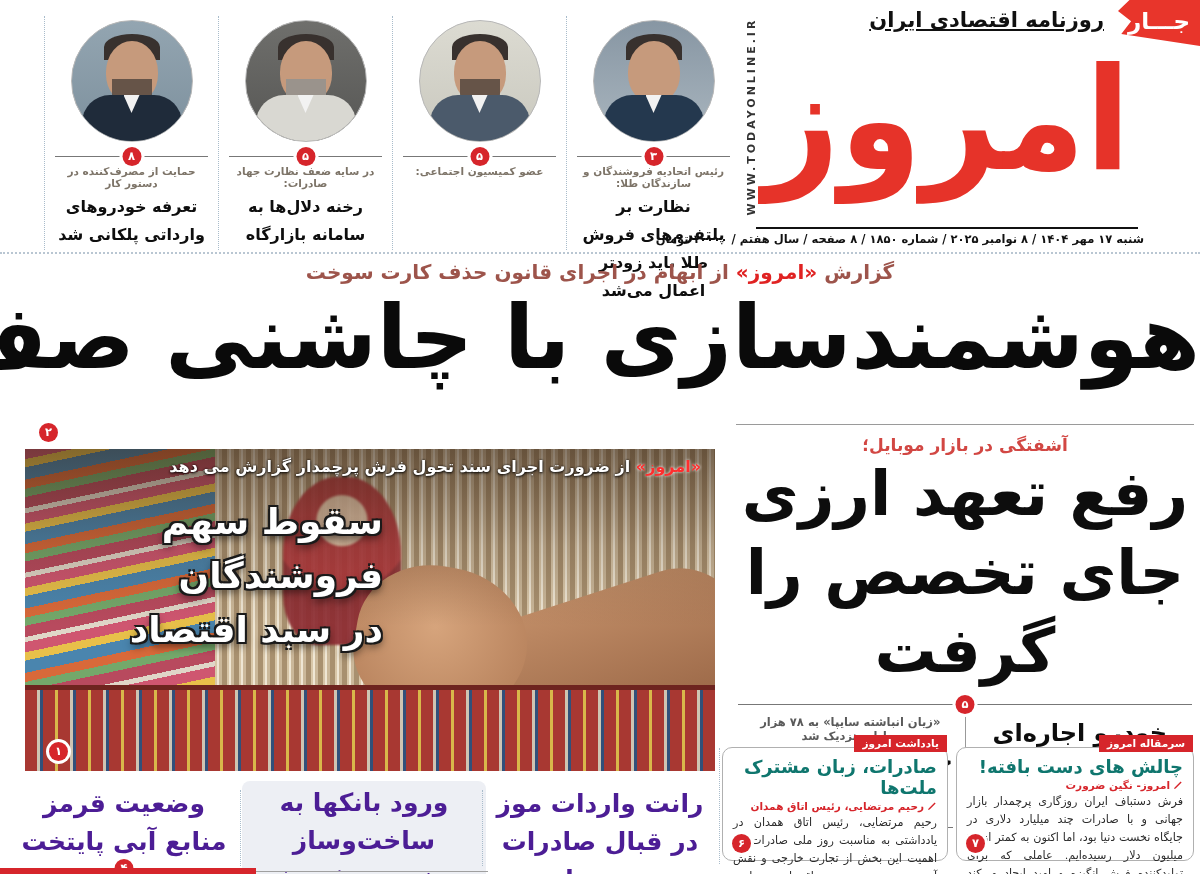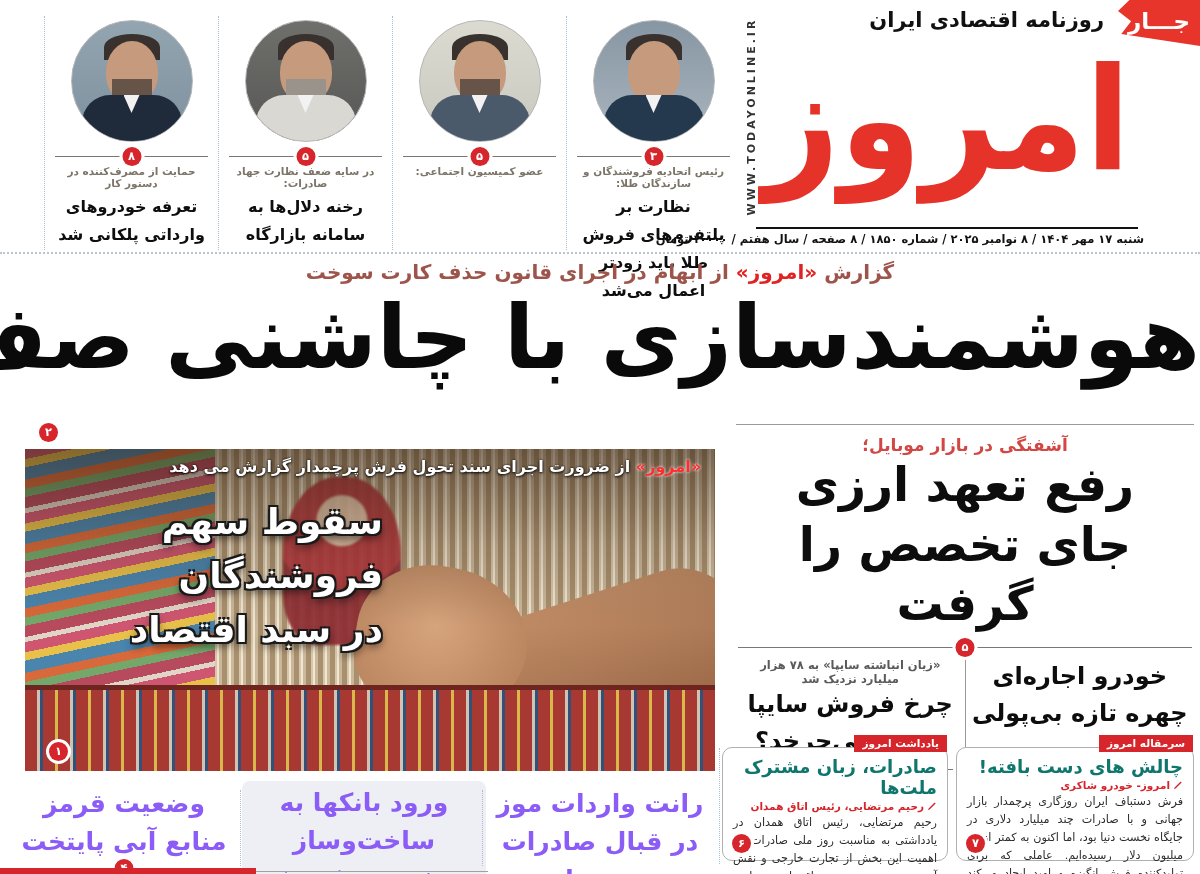--- a/index.html
+++ b/index.html
@@ -5,21 +5,21 @@
   * { box-sizing: border-box; margin:0; padding:0; }
   body { margin:0; font-family:"DejaVu Sans", sans-serif; background:#e9e9e9; }
   .page { position:relative; width:1200px; height:874px; background:#fff; overflow:hidden; direction:rtl; margin:0 auto; }
 
   
   .corner-banner { position:absolute; top:0; right:0; width:82px; height:46px; background:#e8352b; z-index:30;
     clip-path: polygon(14% 0, 100% 0, 100% 100%, 4% 74%, 16% 46%, 0 24%);
     color:#fff; font-weight:bold; font-size:23px; text-align:center; line-height:42px; }
 
   
-  .tagline { position:absolute; top:8px; right:96px; font-size:21px; font-weight:bold; color:#111; z-index:5; }
+  .tagline { position:absolute; top:8px; right:96px; font-size:21px; font-weight:bold; color:#111; z-index:5;text-decoration:underline; }
   .logo { position:absolute; top:26px; right:62px; width:382px; height:198px; color:#e63329; font-size:132px;
     font-weight:bold; text-align:center; line-height:188px; letter-spacing:-3px; transform:scaleY(1.08); }
   .site-vertical { position:absolute; left:645px; top:110px; width:212px; text-align:center; font-size:11px;
     font-weight:bold; letter-spacing:3px; color:#333; transform:rotate(-90deg); direction:ltr; }
   .dateline-rule { position:absolute; top:227px; right:62px; width:382px; height:2px; background:#111; }
   .dateline { position:absolute; top:232px; right:56px; width:392px; font-size:11.5px; font-weight:bold;
     color:#111; text-align:center; white-space:nowrap; }
 
   
   .top-strip { position:absolute; top:16px; right:460px; width:696px; height:234px; display:flex;
@@ -85,21 +85,21 @@
   .photo-kicker .brand { color:#ff2e2e; text-shadow:0 0 3px #fff; }
   .photo-headline { position:absolute; top:46px; left:18px; width:340px; text-align:right; color:#fff;
     font-size:36px; font-weight:bold; line-height:1.5;
     text-shadow:2px 2px 0 #1a1a1a, -2px 2px 0 #1a1a1a, 2px -2px 0 #1a1a1a, -2px -2px 0 #1a1a1a, 0 4px 8px rgba(0,0,0,.65); }
   .ps-badge-bottom { position:absolute; bottom:10px; left:24px; z-index:6; }
 
   
   .right-col { position:absolute; top:424px; right:6px; width:458px; border-top:1px solid #9a9a9a; }
   .rc1 { text-align:center; padding-top:10px; }
   .rc1-kicker { color:#d24743; font-size:17px; font-weight:bold; }
-  .rc1-line { font-size:47px; font-weight:bold; color:#0d0d0d; line-height:1.27; letter-spacing:-1px; }
+  .rc1-line { font-size:62px; font-weight:bold; color:#0d0d0d; line-height:1.27; letter-spacing:-1px; }
   .rc1 .n-rule { margin:13px 2px 0; }
   .rc-row { display:flex; margin-top:2px; }
   .rc-sub { flex:1; text-align:center; padding:8px 4px 0; }
   .rc-sub:first-child { border-left:1px solid #999; }
   .rc-sub-kicker { font-size:11.5px; font-weight:bold; color:#5a5a5a; }
   .rc-sub-line { font-size:24px; font-weight:bold; color:#0d0d0d; line-height:1.55; letter-spacing:-0.5px; }
   .rc-sub .n-rule { margin:9px 8px 0; }
 
   
   .box { position:absolute; top:747px; height:114px; border:1px solid #b0b0b0; border-radius:10px;
@@ -113,21 +113,21 @@
   .pen-icon { width:10px; height:10px; flex:0 0 auto; }
   .box-body { font-size:11.2px; line-height:1.6; text-align:justify; color:#2b2b2b; }
   .box .badge { position:absolute; left:9px; bottom:7px; }
 
   
   .bottom-story { position:absolute; top:785px; text-align:center; }
   .bs1 { right:484px; width:232px; }
   .bs2 { right:714px; width:244px; top:781px; }
   .bs2-inner { background:#edeff4; border-radius:8px; padding:3px 6px 6px; }
   .bs3 { right:962px; width:228px; }
-  .bs-line { font-size:25px; font-weight:bold; color:#8b5cf6; line-height:1.5; letter-spacing:-0.5px; }
+  .bs-line { font-size:25px; font-weight:bold; color:#4c1d95; line-height:1.5; letter-spacing:-0.5px; }
   .bottom-story .n-rule { margin:8px 18px 0; }
   .vdot { position:absolute; border-left:1px dotted #a9bccb; }
   .vd1 { left:240px; top:790px; height:76px; }
   .vd2 { left:482px; top:790px; height:76px; }
   .vd3 { left:719px; top:748px; height:116px; }
   .bottom-line2 { position:absolute; bottom:2px; left:0; width:488px; height:1px; background:#a0a0a0; }
   .red-strip { position:absolute; left:0; bottom:0; width:256px; height:6px; background:#d6252b; }
 </style>
 </head>
 <body>
@@ -252,21 +252,21 @@
     </div>
   </div>
 
   <div class="box box-editorial">
     <div class="tab">سرمقاله امروز</div>
     <div class="box-title">چالش های دست بافته!</div>
     <div class="byline">
       <svg class="pen-icon" viewBox="0 0 10 10">
           <path d="M1 9 L2.6 8.4 8.6 2.4 7.6 1.4 1.6 7.4 Z" fill="#d6252b"></path>
         </svg>
-      <span>امروز- خودرو شاکری</span>
+      <span>امروز- نگین ضرورت</span>
     </div>
     <div class="box-body">فرش دستباف ایران روزگاری پرچمدار بازار جهانی و با صادرات چند میلیارد دلاری در جایگاه نخست دنیا بود، اما اکنون به کمتر از ۷۰ میلیون دلار رسیده‌ایم. عاملی که برای تولیدکننده فرش انگیزه و امید ایجاد می‌کند بازار فروش است و...</div>
     <span class="badge">۷</span>
   </div>
 
   <div class="box box-note">
     <div class="tab">یادداشت امروز</div>
     <div class="box-title">صادرات، زبان مشترک ملت‌ها</div>
     <div class="byline">
       <svg class="pen-icon" viewBox="0 0 10 10">

